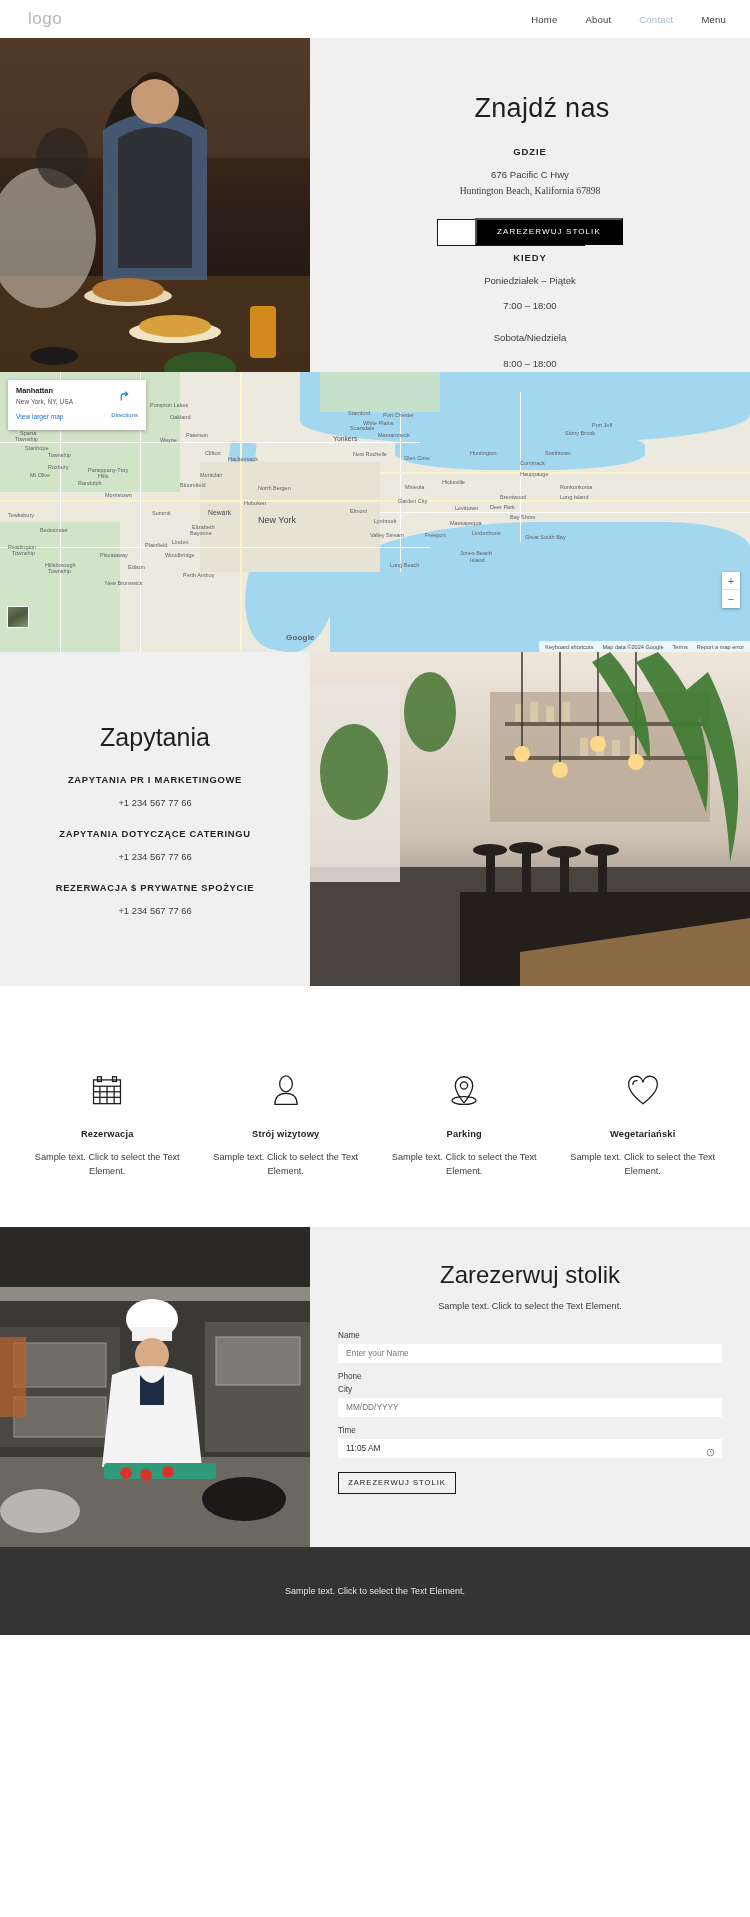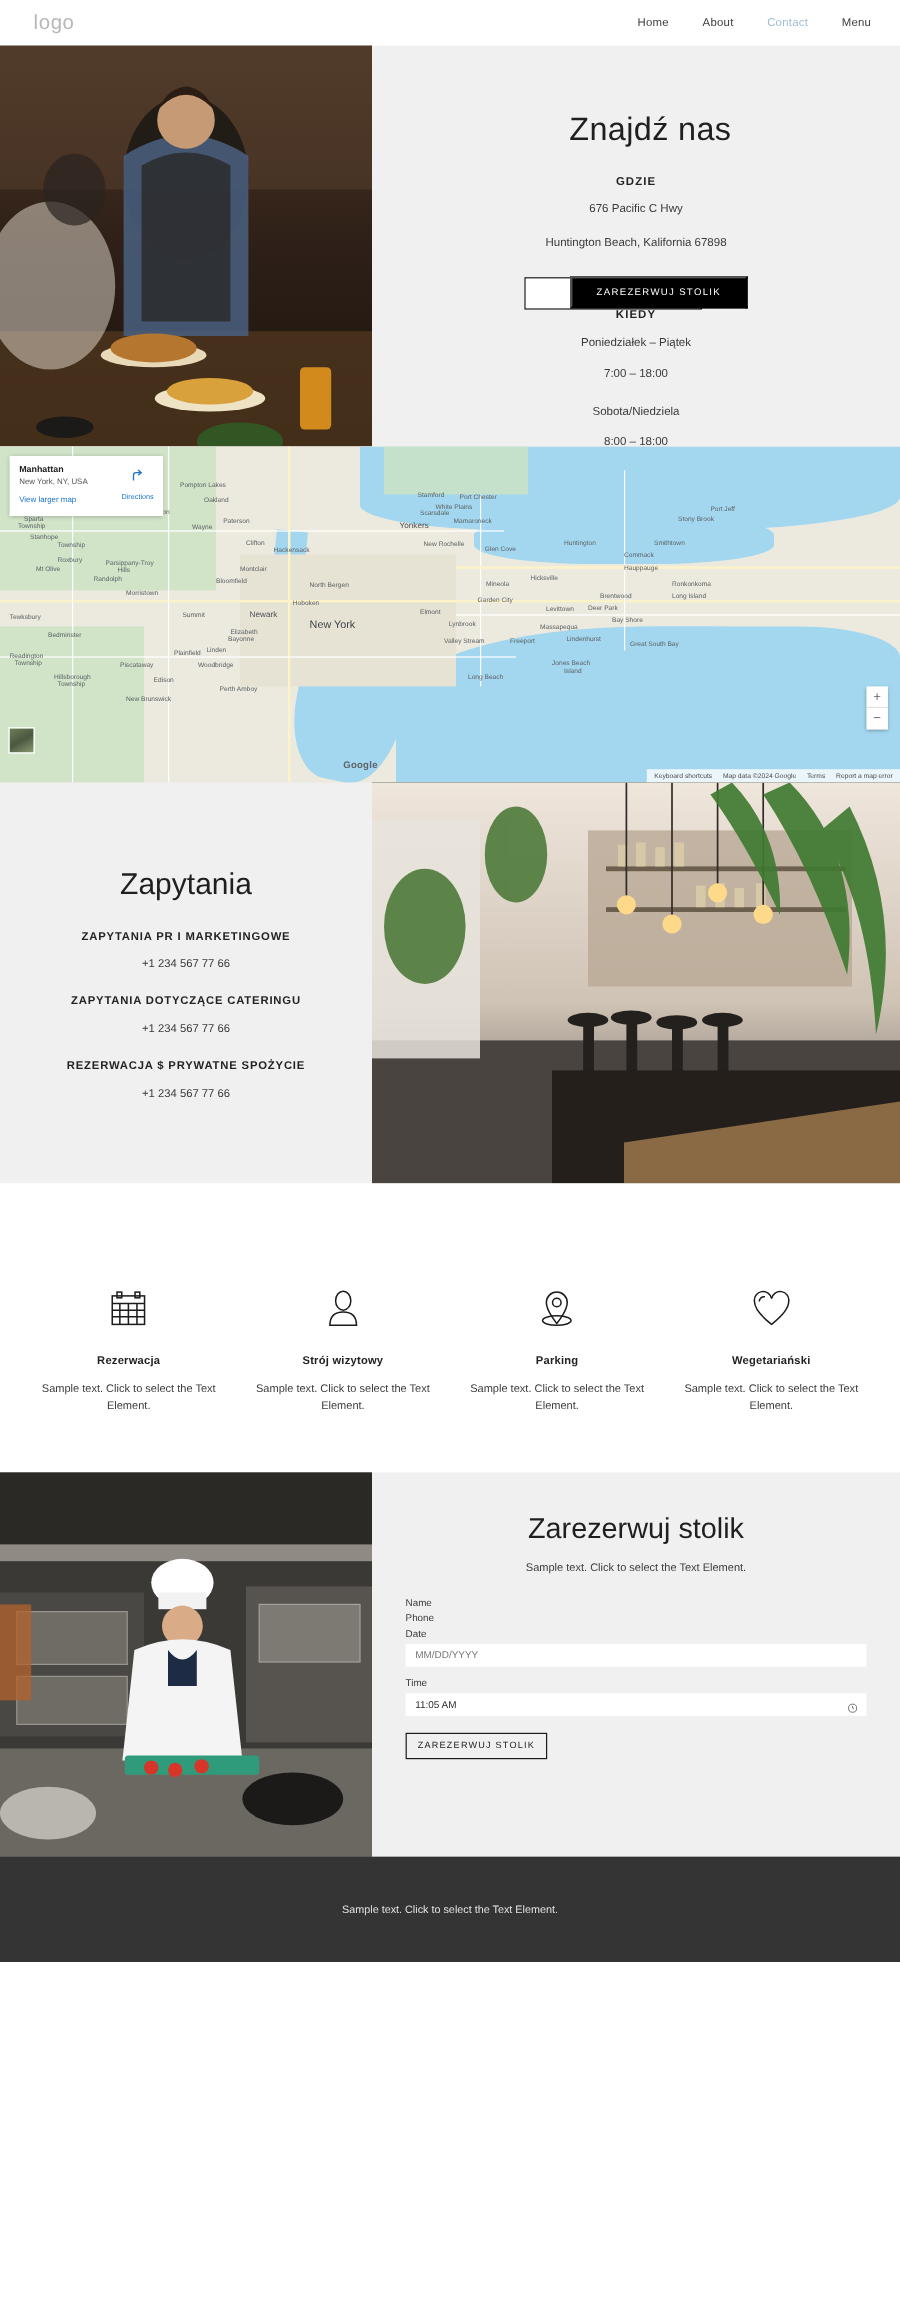--- a/index.html
+++ b/index.html
@@ -66,21 +66,21 @@
     letter-spacing: .9px;
     margin-top: 22px;
     color: #232323;
   }
   .addr-line {
     font-size: 9.6px;
     margin-top: 11px;
     color: #3a3a3a;
     line-height: 1.5;
   }
-  .addr-line.second { margin-top: 14px; }
+  .addr-line.second { margin-top: 2px; font-family: Liberation Serif, serif; }
   .btn-stack {
     position: relative;
     margin-top: 20px;
     width: 186px;
     height: 27px;
   }
   .btn-outline {
     position: absolute;
     left: 0; top: 0;
     width: 148px; height: 27px;
@@ -124,21 +124,21 @@
     font-size: 5.5px;
     color: #5d6266;
     white-space: nowrap;
   }
   .map-label.big { font-size: 9px; color: #40464a; font-weight: 400; }
   .map-label.mid { font-size: 6.8px; color: #4a5055; }
 
   .map-card {
     position: absolute;
     left: 8px; top: 8px;
-    width: 128px;
+    width: 138px;
     background: #ffffff;
     box-shadow: 0 1px 4px rgba(0,0,0,.3);
     padding: 6px 8px 7px 8px;
     z-index: 8;
   }
   .map-card-title { font-size: 7.4px; font-weight: 700; color: #222; }
   .map-card-sub { font-size: 6.6px; color: #555; margin-top: 3px; }
   .map-card-link { font-size: 6.6px; color: #1a73c8; margin-top: 9px; }
   .map-card-dir {
     position: absolute; right: 8px; top: 9px;
@@ -675,24 +675,25 @@
       <ellipse cx="244" cy="272" rx="42" ry="22" fill="#1c1a18"></ellipse>
       <ellipse cx="40" cy="284" rx="40" ry="22" fill="#b9b6b0"></ellipse>
       <rect x="0" y="110" width="26" height="80" fill="#b4622c" opacity="0.75"></rect>
     </svg>
   </div>
   <div class="booking-form">
     <h2 class="booking-title">Zarezerwuj stolik</h2>
     <div class="booking-sub">Sample text. Click to select the Text Element.</div>
 
     <label class="field-label">Name</label>
+    <input class="field-input" type="text" placeholder="Enter your Name" style="">
 
     <label class="field-label">Phone</label>
 
-    <label class="field-label">Date</label>
+    <label class="field-label">City</label>
     <input class="field-input" type="text" placeholder="MM/DD/YYYY" style="">
 
     <label class="field-label">Time</label>
     <div class="time-wrap">
       <input class="field-input filled" type="text" value="11:05 AM" style="">
       <span class="time-icon">
         <svg width="9" height="9" viewBox="0 0 24 24" fill="none" stroke="#666" stroke-width="2">
           <circle cx="12" cy="12" r="9"></circle>
             <path d="M12 7 v5 l3 2"></path>
         </svg>

